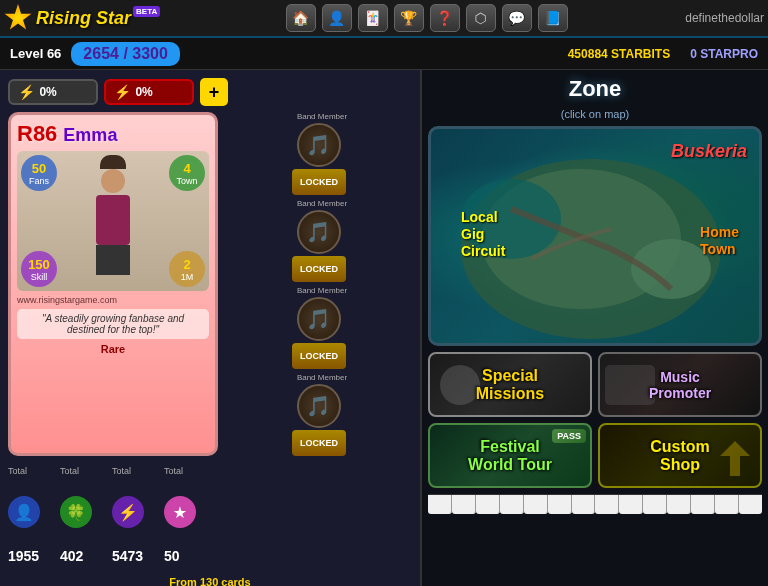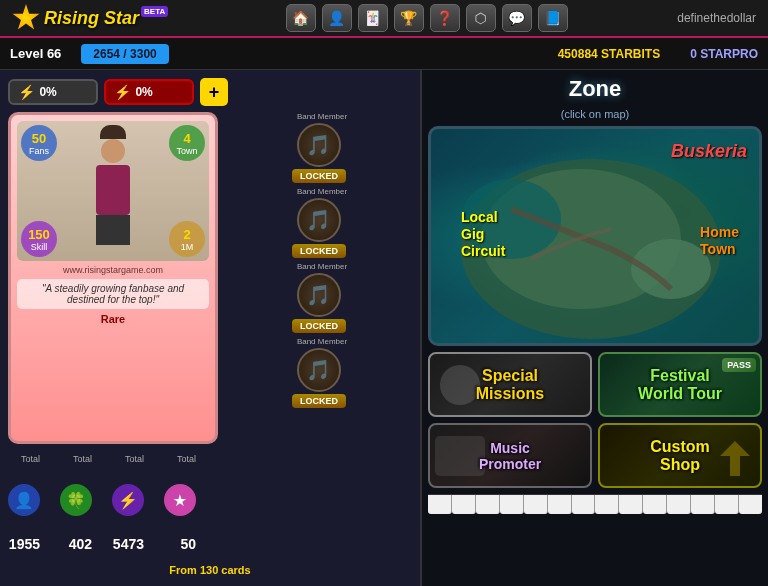--- a/index.html
+++ b/index.html
@@ -11,22 +11,22 @@
       overflow: hidden;
       color: white;
     }
 
     
     .top-nav {
       background: #1a1a1a;
       height: 38px;
       display: flex;
       align-items: center;
-      padding: 0 12px;
-      border-bottom: 2px solid #be185d;
+      padding: 0 4px;
+      border-bottom: 2px solid #0c4a6e;
     }
     .nav-logo {
       display: flex;
       align-items: center;
       margin-right: 8px;
     }
     .logo-star {
       width: 28px;
       height: 28px;
       background: radial-gradient(circle, #ffdd00, #ff8800);
@@ -76,35 +76,35 @@
       margin-left: auto;
     }
 
     
     .level-bar {
       background: #111;
       height: 32px;
       display: flex;
       align-items: center;
       padding: 0 10px;
-      gap: 20px;
+      gap: 10px;
       border-bottom: 1px solid #333;
     }
     .level-label {
       color: white;
       font-size: 13px;
       font-weight: bold;
     }
     .xp-bar-container {
       background: #2196F3;
-      border-radius: 4px;
+      border-radius: 10px;
       padding: 3px 12px;
-      font-size: 12px;
-      font-weight: bold;
-      color: #0f172a;
+      font-size: 16px;
+      font-weight: bold;
+      color: #4c1d95;
     }
     .starbits {
       margin-left: auto;
       color: #ffd700;
       font-size: 12px;
       font-weight: bold;
     }
     .starpro {
       color: #a0a0ff;
       font-size: 12px;
@@ -269,21 +269,20 @@
       justify-content: center;
       font-size: 9px;
       color: white;
     }
     .card-stat .val { font-size: 13px; font-weight: bold; color: #ffd700; }
     .stat-fans { top: 4px; left: 4px; background: rgba(50,100,200,0.8); }
     .stat-luck { top: 4px; right: 4px; background: rgba(50,150,50,0.8); }
     .stat-skill { bottom: 4px; left: 4px; background: rgba(150,50,200,0.8); }
     .stat-1m { bottom: 4px; right: 4px; background: rgba(200,150,50,0.8); }
     .card-website {
-      text-align: center;
       font-size: 9px;
       color: #663333;
       margin-bottom: 4px;
     }
     .card-quote {
       background: rgba(255,255,255,0.6);
       border-radius: 5px;
       padding: 4px 6px;
       font-size: 10px;
       color: #333;
@@ -324,37 +323,37 @@
       border: 2px solid #6a5a4a;
       border-radius: 50%;
       display: flex;
       align-items: center;
       justify-content: center;
       font-size: 20px;
     }
     .band-locked {
       background: linear-gradient(180deg, #aa8800, #885500);
       border-radius: 4px;
-      padding: 2px 8px;
+      padding: 8px 8px;
       font-size: 9px;
       font-weight: bold;
       color: #fff;
       text-align: center;
     }
 
     
     .bottom-stats {
       display: flex;
       gap: 20px;
       padding: 4px 0;
     }
     .stat-item {
       display: flex;
       flex-direction: column;
-      align-items: flex-end;
+      align-items: flex-start;
       gap: 20px;
     }
     .stat-total-label {
       font-size: 9px;
       color: #aaa;
     }
     .stat-icon-circle {
       width: 32px;
       height: 32px;
       border-radius: 50%;
@@ -564,20 +563,24 @@
       <div class="hunger-bar-wrap">
         <span class="hunger-icon">⚡</span>
         <span class="hunger-pct">0%</span>
       </div>
       <button class="plus-btn">+</button>
     </div>
 
     <div class="card-area">
 
       <div class="character-card">
+        <div class="card-header">
+          <span class="card-id">R86</span>
+          <span class="card-name">Emma</span>
+        </div>
         <div class="card-image-area">
           <div class="card-stat stat-fans">
             <span class="val">50</span>
             <span>Fans</span>
           </div>
           <div class="card-stat stat-luck">
             <span class="val">4</span>
             <span>Town</span>
           </div>
           <div class="character-figure">
@@ -674,32 +677,32 @@
       <span class="map-label home-town-label">Home<br>Town</span>
     </div>
 
     <div class="action-buttons">
       <div class="action-btn special-missions-btn">
         <svg width="60" height="50" style="position:absolute;left:0;opacity:0.3">
           <circle cx="30" cy="25" r="20" fill="#888"></circle>
         </svg>
         <span class="action-btn-text special-missions-text">Special<br>Missions</span>
       </div>
+      <div class="action-btn music-promoter-btn">
+        <svg width="60" height="50" style="position:absolute;left:0;opacity:0.2">
+          <rect x="5" y="5" width="50" height="40" rx="5" fill="#888"></rect>
+        </svg>
+        <span class="action-btn-text music-promoter-text">Music<br>Promoter</span>
+      </div>
       <div class="action-btn festival-btn">
         <div class="festival-pass">
           <span>PASS</span>
         </div>
         <span class="action-btn-text festival-text">Festival<br>World Tour</span>
       </div>
-      <div class="action-btn music-promoter-btn">
-        <svg width="60" height="50" style="position:absolute;left:0;opacity:0.2">
-          <rect x="5" y="5" width="50" height="40" rx="5" fill="#888"></rect>
-        </svg>
-        <span class="action-btn-text music-promoter-text">Music<br>Promoter</span>
-      </div>
       <div class="action-btn custom-shop-btn">
         <svg width="40" height="50" style="position:absolute;right:5px;opacity:0.3">
           <path d="M5 25 L20 10 L35 25 L25 25 L25 45 L15 45 L15 25 Z" fill="#ffd700"></path>
         </svg>
         <span class="action-btn-text custom-shop-text">Custom<br>Shop</span>
       </div>
     </div>
 
     <div class="piano-keys">
       <div class="piano-white"></div>

